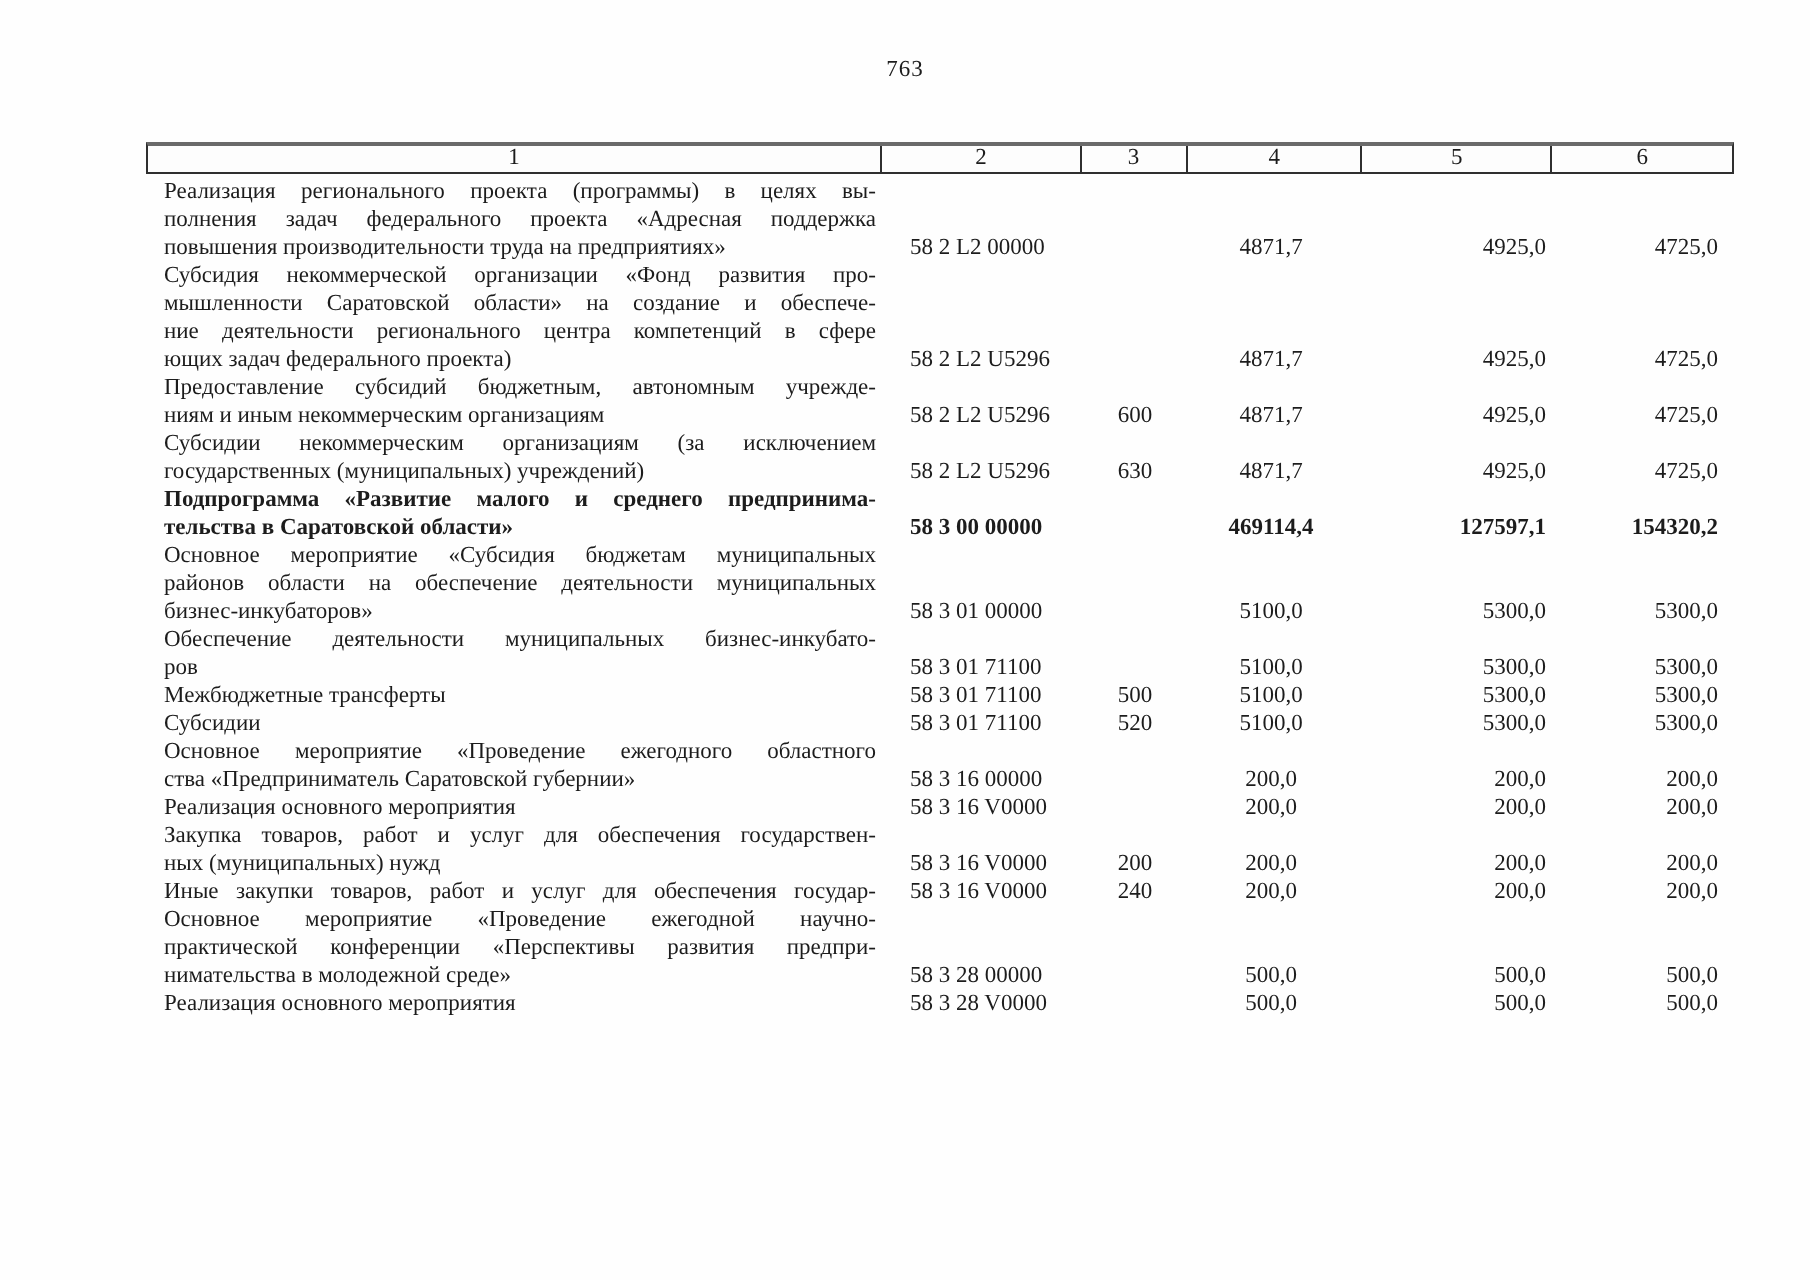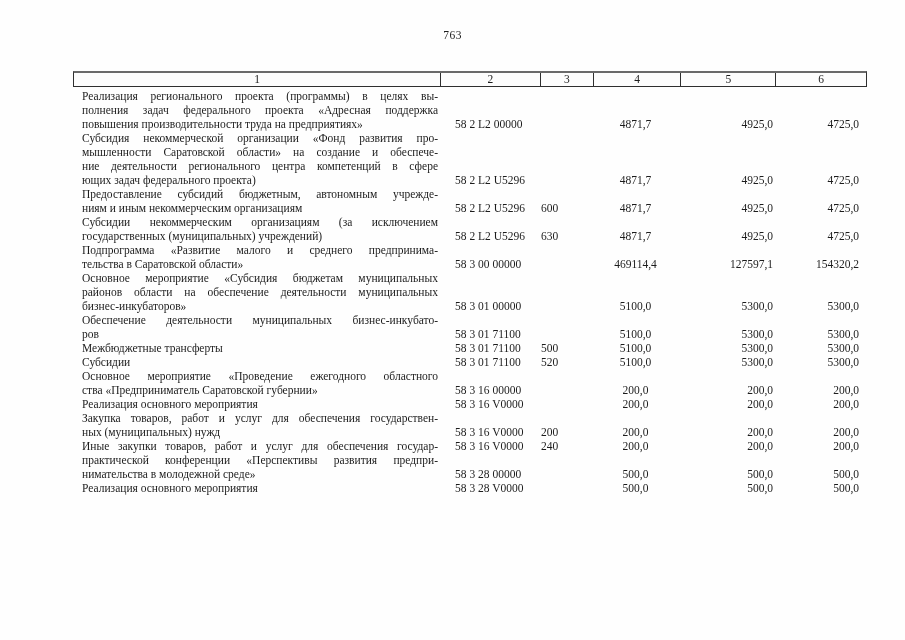--- a/index.html
+++ b/index.html
@@ -55,34 +55,35 @@
   .w4 { width: 88px; }
   .w5 { width: 95px; }
   .w6 { width: 90px; }
   .tbody {
     padding-top: 2px;
   }
   .row {
     display: flex;
     align-items: flex-end;
   }
-  .row.bold { font-weight: normal; }
+  .row.bold { font-weight: bold; }
   .c { box-sizing: border-box; }
   .c1 {
     width: 368px;
     padding-left: 9px;
     padding-right: 3px;
   }
   .c2 {
     width: 100px;
     padding-left: 14px;
     white-space: nowrap;
   }
   .c3 {
     width: 53px;
+    text-align: center;
   }
   .c4 {
     width: 88px;
     text-align: center;
     padding-right: 5px;
   }
   .c5 {
     width: 95px;
     text-align: right;
     padding-right: 4px;
@@ -252,20 +253,21 @@
             <div class="lbl-line just">Иные закупки товаров, работ и услуг для обеспечения государ-</div>
           </div>
           <div class="c c2">58 3 16 V0000</div>
           <div class="c c3">240</div>
           <div class="c c4">200,0</div>
           <div class="c c5">200,0</div>
           <div class="c c6">200,0</div>
         </div>
         <div class="row">
           <div class="c c1">
+            <div class="lbl-line just">Основное мероприятие «Проведение ежегодной научно-</div>
             <div class="lbl-line just">практической конференции «Перспективы развития предпри-</div>
             <div class="lbl-line">нимательства в молодежной среде»</div>
           </div>
           <div class="c c2">58 3 28 00000</div>
           <div class="c c3"></div>
           <div class="c c4">500,0</div>
           <div class="c c5">500,0</div>
           <div class="c c6">500,0</div>
         </div>
         <div class="row">

